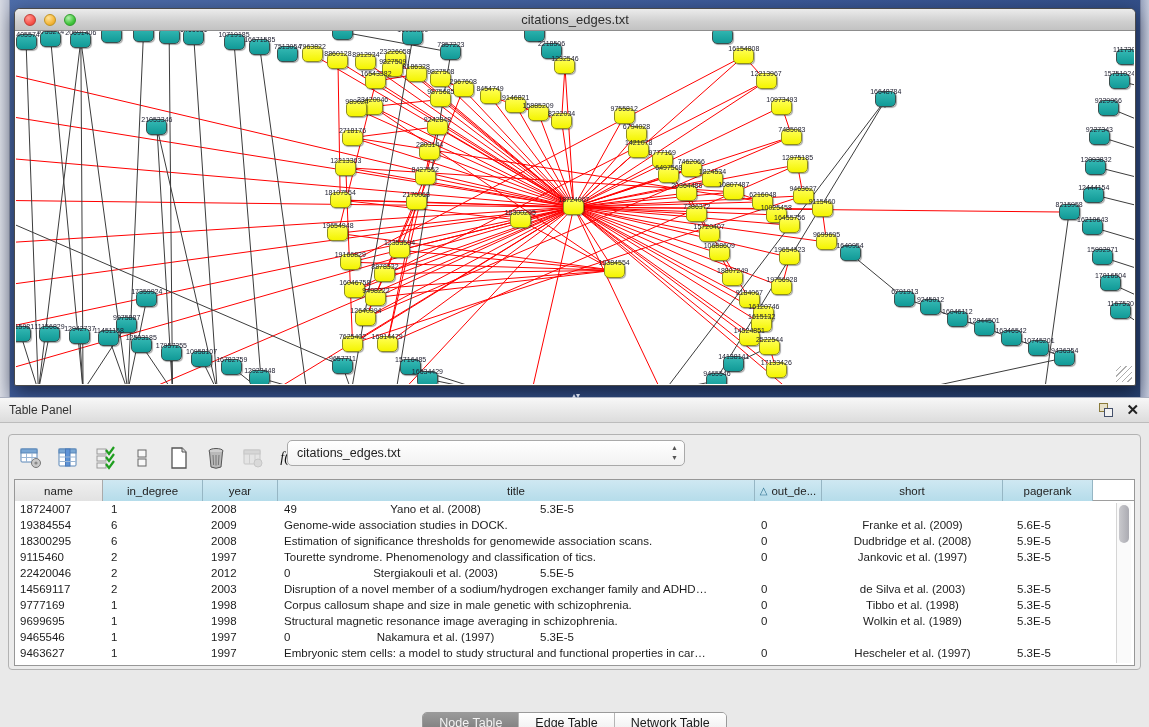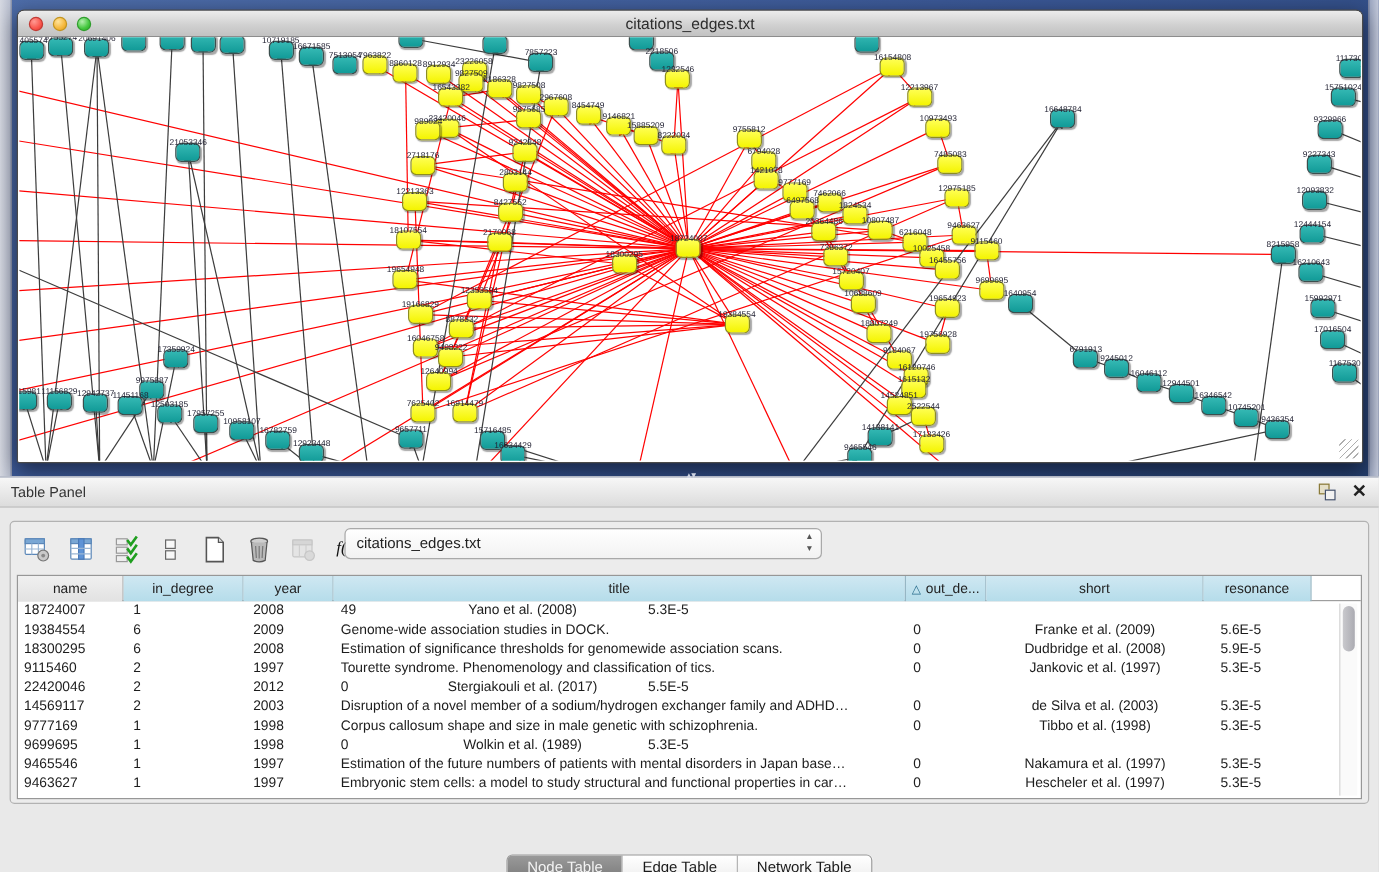--- a/index.html
+++ b/index.html
@@ -639,21 +639,21 @@
               <span>title</span>
             </div>
             <div class="th" style="width: 67px;">
               <span class="sort">△</span>
               <span>out_de...</span>
             </div>
             <div class="th" style="width: 181px;">
               <span>short</span>
             </div>
             <div class="th" style="width: 90px;">
-              <span>resonance</span>
+              <span>pagerank</span>
             </div>
           </div>
         <div class="tbody" id="tbody">
             <div class="tr">
               <div class="td" style="width: 88px; padding-left: 5px;">18724007</div>
               <div class="td" style="width: 100px; padding-left: 8px;">1</div>
               <div class="td" style="width: 75px; padding-left: 8px;">2008</div>
               <div class="td" style="width: 67px; padding-left: 6px;">49</div>
               <div class="td" style="width: 181px; text-align: center;">Yano et al. (2008)</div>
               <div class="td" style="width: 90px; padding-left: 14px;">5.3E-5</div>
@@ -683,21 +683,21 @@
               <div class="td" style="width: 477px; padding-left: 6px;">Tourette syndrome. Phenomenology and classification of tics.</div>
               <div class="td" style="width: 67px; padding-left: 6px;">0</div>
               <div class="td" style="width: 181px; text-align: center;">Jankovic et al. (1997)</div>
               <div class="td" style="width: 90px; padding-left: 14px;">5.3E-5</div>
             </div>
             <div class="tr">
               <div class="td" style="width: 88px; padding-left: 5px;">22420046</div>
               <div class="td" style="width: 100px; padding-left: 8px;">2</div>
               <div class="td" style="width: 75px; padding-left: 8px;">2012</div>
               <div class="td" style="width: 67px; padding-left: 6px;">0</div>
-              <div class="td" style="width: 181px; text-align: center;">Stergiakouli et al. (2017)</div>
+              <div class="td" style="width: 181px; text-align: center;">Stergiakouli et al. (2003)</div>
               <div class="td" style="width: 90px; padding-left: 14px;">5.5E-5</div>
             </div>
             <div class="tr">
               <div class="td" style="width: 88px; padding-left: 5px;">14569117</div>
               <div class="td" style="width: 100px; padding-left: 8px;">2</div>
               <div class="td" style="width: 75px; padding-left: 8px;">2003</div>
               <div class="td" style="width: 477px; padding-left: 6px;">Disruption of a novel member of a sodium/hydrogen exchanger family and ADHD…</div>
               <div class="td" style="width: 67px; padding-left: 6px;">0</div>
               <div class="td" style="width: 181px; text-align: center;">de Silva et al. (2003)</div>
               <div class="td" style="width: 90px; padding-left: 14px;">5.3E-5</div>
@@ -708,29 +708,29 @@
               <div class="td" style="width: 75px; padding-left: 8px;">1998</div>
               <div class="td" style="width: 477px; padding-left: 6px;">Corpus callosum shape and size in male genetic with schizophrenia.</div>
               <div class="td" style="width: 67px; padding-left: 6px;">0</div>
               <div class="td" style="width: 181px; text-align: center;">Tibbo et al. (1998)</div>
               <div class="td" style="width: 90px; padding-left: 14px;">5.3E-5</div>
             </div>
             <div class="tr">
               <div class="td" style="width: 88px; padding-left: 5px;">9699695</div>
               <div class="td" style="width: 100px; padding-left: 8px;">1</div>
               <div class="td" style="width: 75px; padding-left: 8px;">1998</div>
+              <div class="td" style="width: 477px; padding-left: 6px;">Structural magnetic resonance image averaging in schizophrenia.</div>
               <div class="td" style="width: 67px; padding-left: 6px;">0</div>
               <div class="td" style="width: 181px; text-align: center;">Wolkin et al. (1989)</div>
               <div class="td" style="width: 90px; padding-left: 14px;">5.3E-5</div>
             </div>
             <div class="tr">
               <div class="td" style="width: 88px; padding-left: 5px;">9465546</div>
               <div class="td" style="width: 100px; padding-left: 8px;">1</div>
               <div class="td" style="width: 75px; padding-left: 8px;">1997</div>
-              <div class="td" style="width: 477px; padding-left: 6px;">Estimation of the future numbers of patients with mental disorders in Japan base…</div>
               <div class="td" style="width: 67px; padding-left: 6px;">0</div>
               <div class="td" style="width: 181px; text-align: center;">Nakamura et al. (1997)</div>
               <div class="td" style="width: 90px; padding-left: 14px;">5.3E-5</div>
             </div>
             <div class="tr">
               <div class="td" style="width: 88px; padding-left: 5px;">9463627</div>
               <div class="td" style="width: 100px; padding-left: 8px;">1</div>
               <div class="td" style="width: 75px; padding-left: 8px;">1997</div>
               <div class="td" style="width: 477px; padding-left: 6px;">Embryonic stem cells: a model to study structural and functional properties in car…</div>
               <div class="td" style="width: 67px; padding-left: 6px;">0</div>

